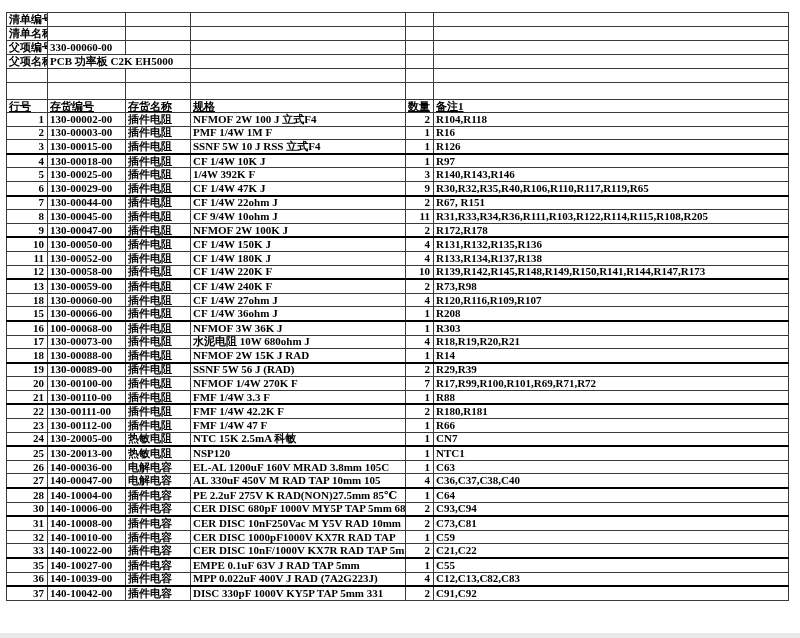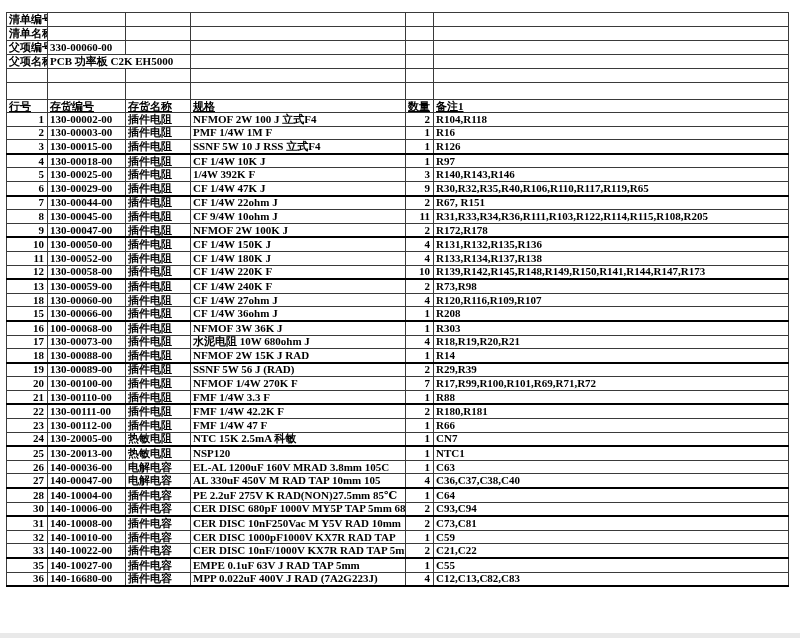--- a/index.html
+++ b/index.html
@@ -370,23 +370,31 @@
         <tr class="data-row">
           <td class="num">35</td>
           <td>140-10027-00</td>
           <td>插件电容</td>
           <td>EMPE 0.1uF 63V J RAD TAP 5mm</td>
           <td class="num">1</td>
           <td>C55</td>
         </tr>
         <tr class="data-row thick">
           <td class="num">36</td>
-          <td>140-16680-00</td>
+          <td>140-10039-00</td>
           <td>插件电容</td>
           <td>MPP 0.022uF 400V J RAD (7A2G223J)</td>
           <td class="num">4</td>
           <td>C12,C13,C82,C83</td>
+        </tr>
+        <tr class="data-row">
+          <td class="num">37</td>
+          <td>140-10042-00</td>
+          <td>插件电容</td>
+          <td>DISC 330pF 1000V KY5P TAP 5mm 331</td>
+          <td class="num">2</td>
+          <td>C91,C92</td>
         </tr>
       </tbody>
   </table>
 </div>
 
 <div class="bottom-strip"></div>
 
 </body></html>

